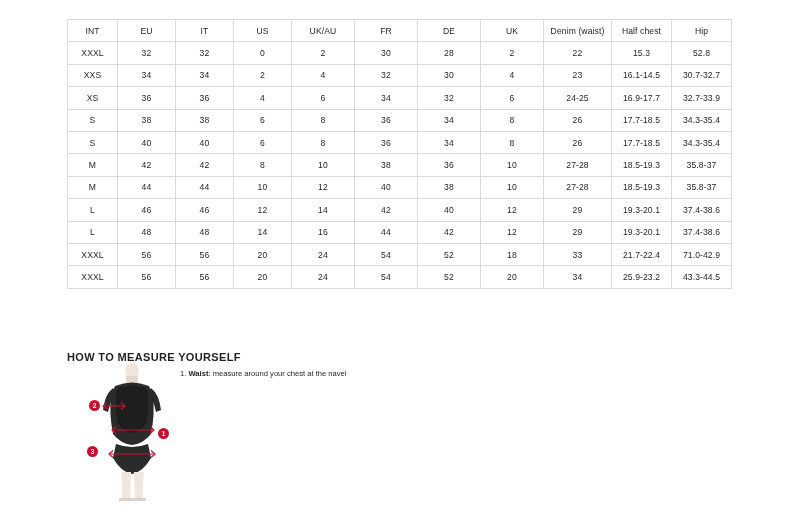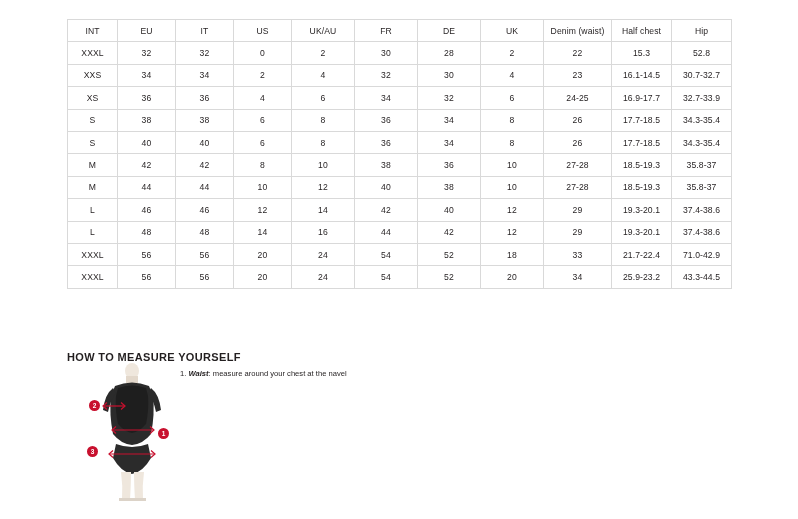--- a/index.html
+++ b/index.html
@@ -76,21 +76,21 @@
     top: 368px;
     width: 420px;
   }
   .measure-item {
     font-size: 7.6px;
     line-height: 11px;
     color: #231f20;
     margin-bottom: 12px;
     white-space: nowrap;
   }
-  .measure-item b { font-weight: bold; font-style: italic; }
+  .measure-item b { font-weight: bold; }
 
   
   .figure {
     position: absolute;
     left: 85px;
     top: 362px;
     width: 95px;
     height: 140px;
   }
   .figure svg { display: block; }

